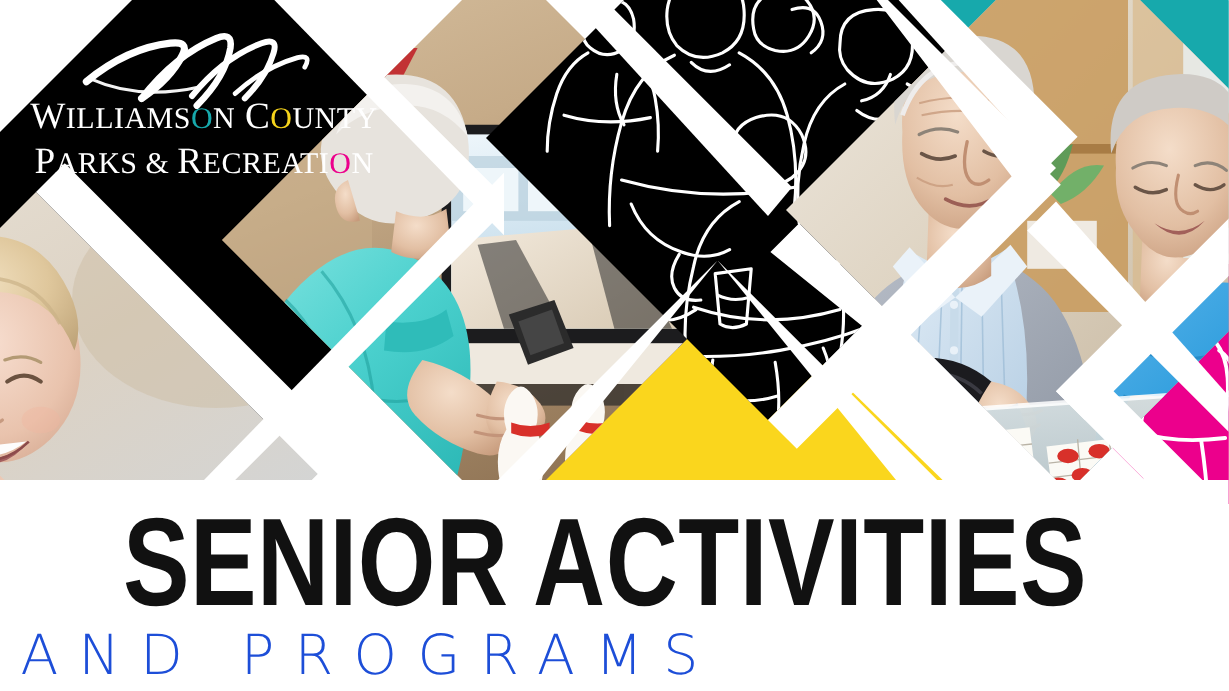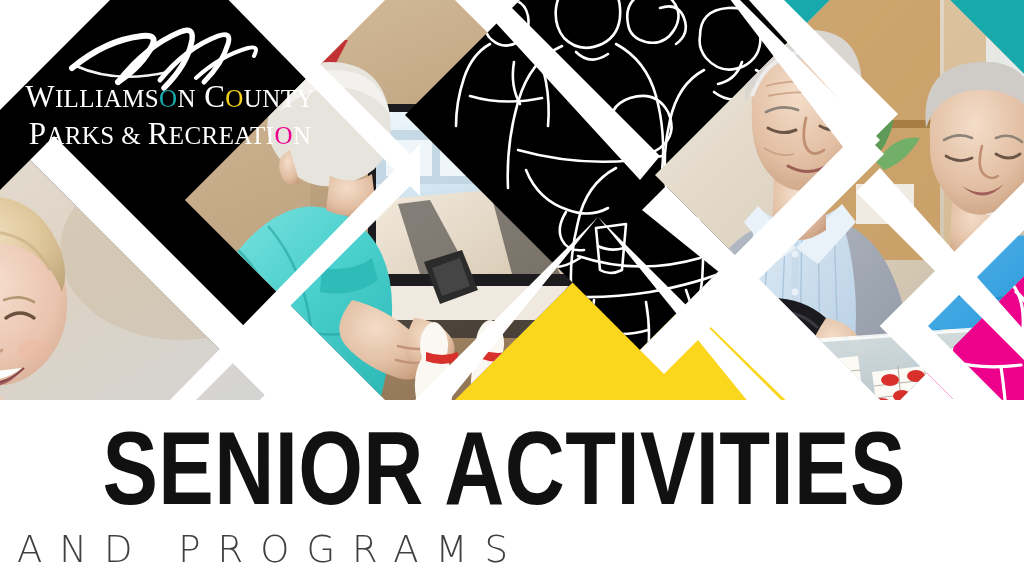--- a/index.html
+++ b/index.html
@@ -38,28 +38,28 @@
     font-weight:700;
     font-size:104px;
     line-height:0.96;
     letter-spacing:0.5px;
     transform:scaleX(0.80);
     transform-origin:center center;
     white-space:nowrap;
   }
   .subline{
     display:block;
-    color:#404040;
+    color:#1d4ed8;
     font-family:"DejaVu Sans","Liberation Sans", sans-serif;
     font-weight:300;
-    font-size:37px;
+    font-size:46px;
     line-height:1.05;
     letter-spacing:17px;
     text-indent:17px;
-    margin-top:12px;
+    margin-top:2px;
     white-space:nowrap;
   }
 
   
   .white-floor{
     position:absolute; left:0; bottom:0; width:1024px; height:176px;
     background:#FFFFFF; z-index:30;
   }
 </style>
 </head>

